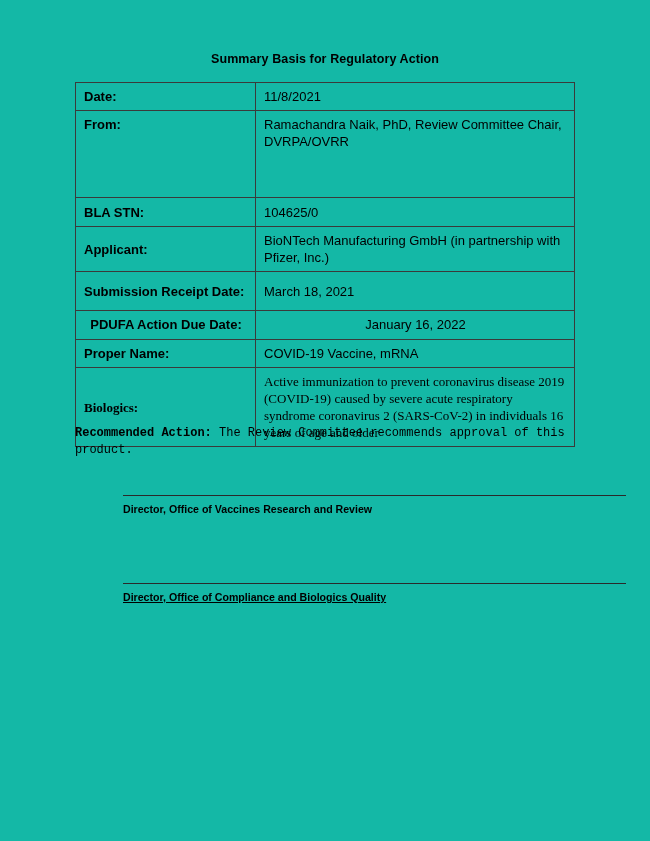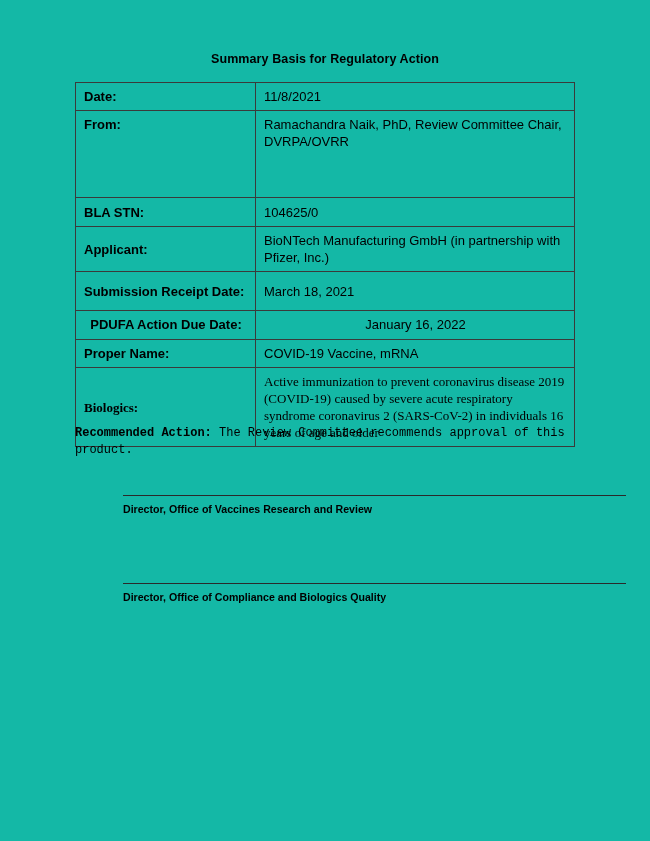--- a/index.html
+++ b/index.html
@@ -98,21 +98,21 @@
     width: 503px;
     height: 0;
     border-top: 1px solid #2a2a2a;
   }
   .sig-label {
     margin-top: 7px;
     font-size: 10.6px;
     font-weight: bold;
   }
   #sig-1 { top: 495px; }
-  #sig-2 { top: 583px; }
+  #sig-2 { top: 583px; text-decoration: underline; }
 </style>
 </head>
 <body>
 
 <div class="page">
 
   <div class="doc-title">Summary Basis for Regulatory Action</div>
 
   <table class="info-table">
     <tbody>

